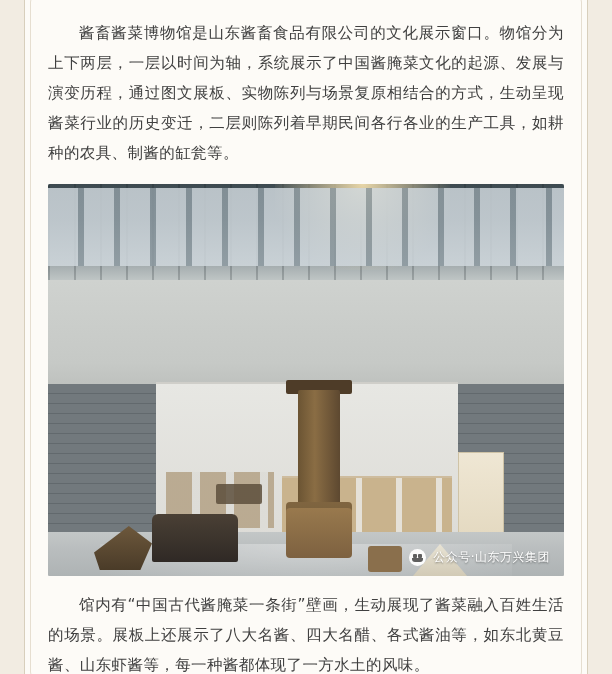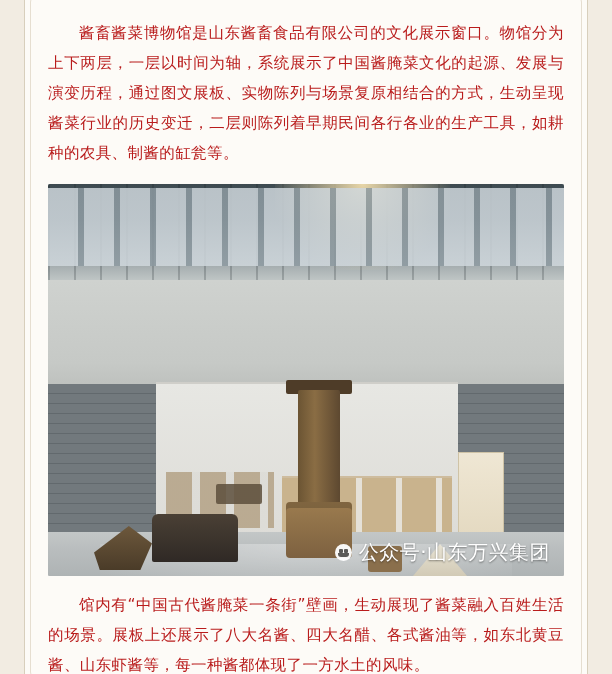--- a/index.html
+++ b/index.html
@@ -54,21 +54,21 @@
     height: 674px;
     box-sizing: border-box;
     padding: 18px 8px 0 8px;
   }
 
   p.para {
     margin: 0;
     font-family: "DejaVu Sans", "Liberation Sans", sans-serif;
     font-size: 15.5px;
     line-height: 30px;
-    color: #b91c1c;
+    color: #404040;
     text-align: justify;
     text-indent: 2em;
     letter-spacing: 0.4px;
   }
 
   .figure {
     position: relative;
     margin: 16px 0 14px 0;
     width: 516px;
     height: 392px;
@@ -210,21 +210,21 @@
   
   .watermark {
     position: absolute;
     right: 14px;
     bottom: 10px;
     display: flex;
     align-items: center;
     gap: 7px;
     color: #ffffff;
     font-family: "DejaVu Sans", "Liberation Sans", sans-serif;
-    font-size: 20px;
+    font-size: 12px;
     letter-spacing: .5px;
     text-shadow: 0 1px 2px rgba(0,0,0,.45);
   }
   .wm-logo {
     width: 17px; height: 17px; border-radius: 50%;
     background: #ffffff;
     position: relative;
     opacity: .95;
   }
   .wm-logo::before {

